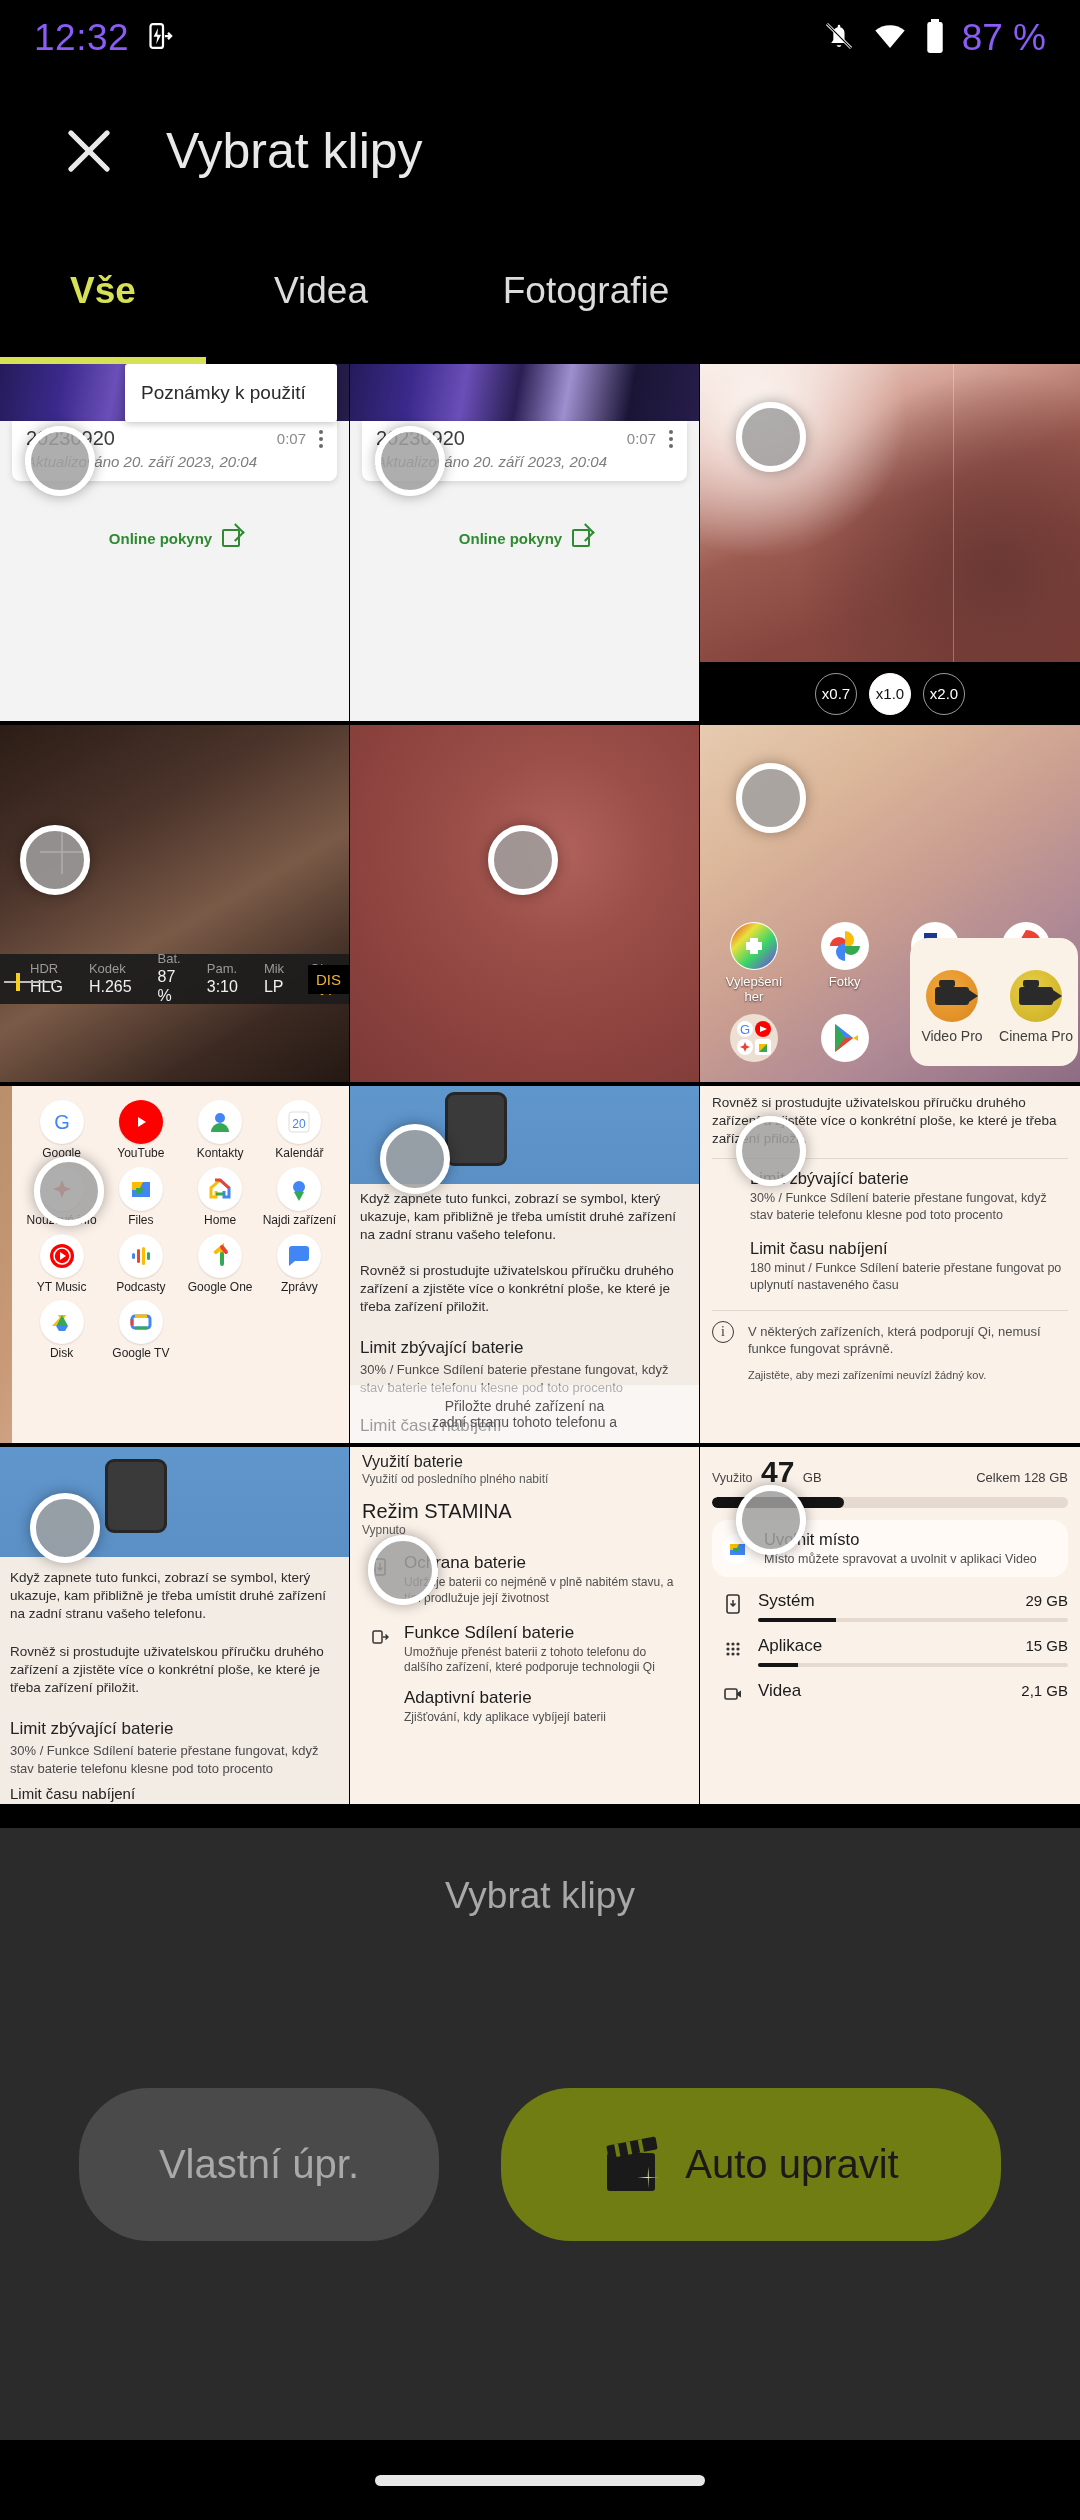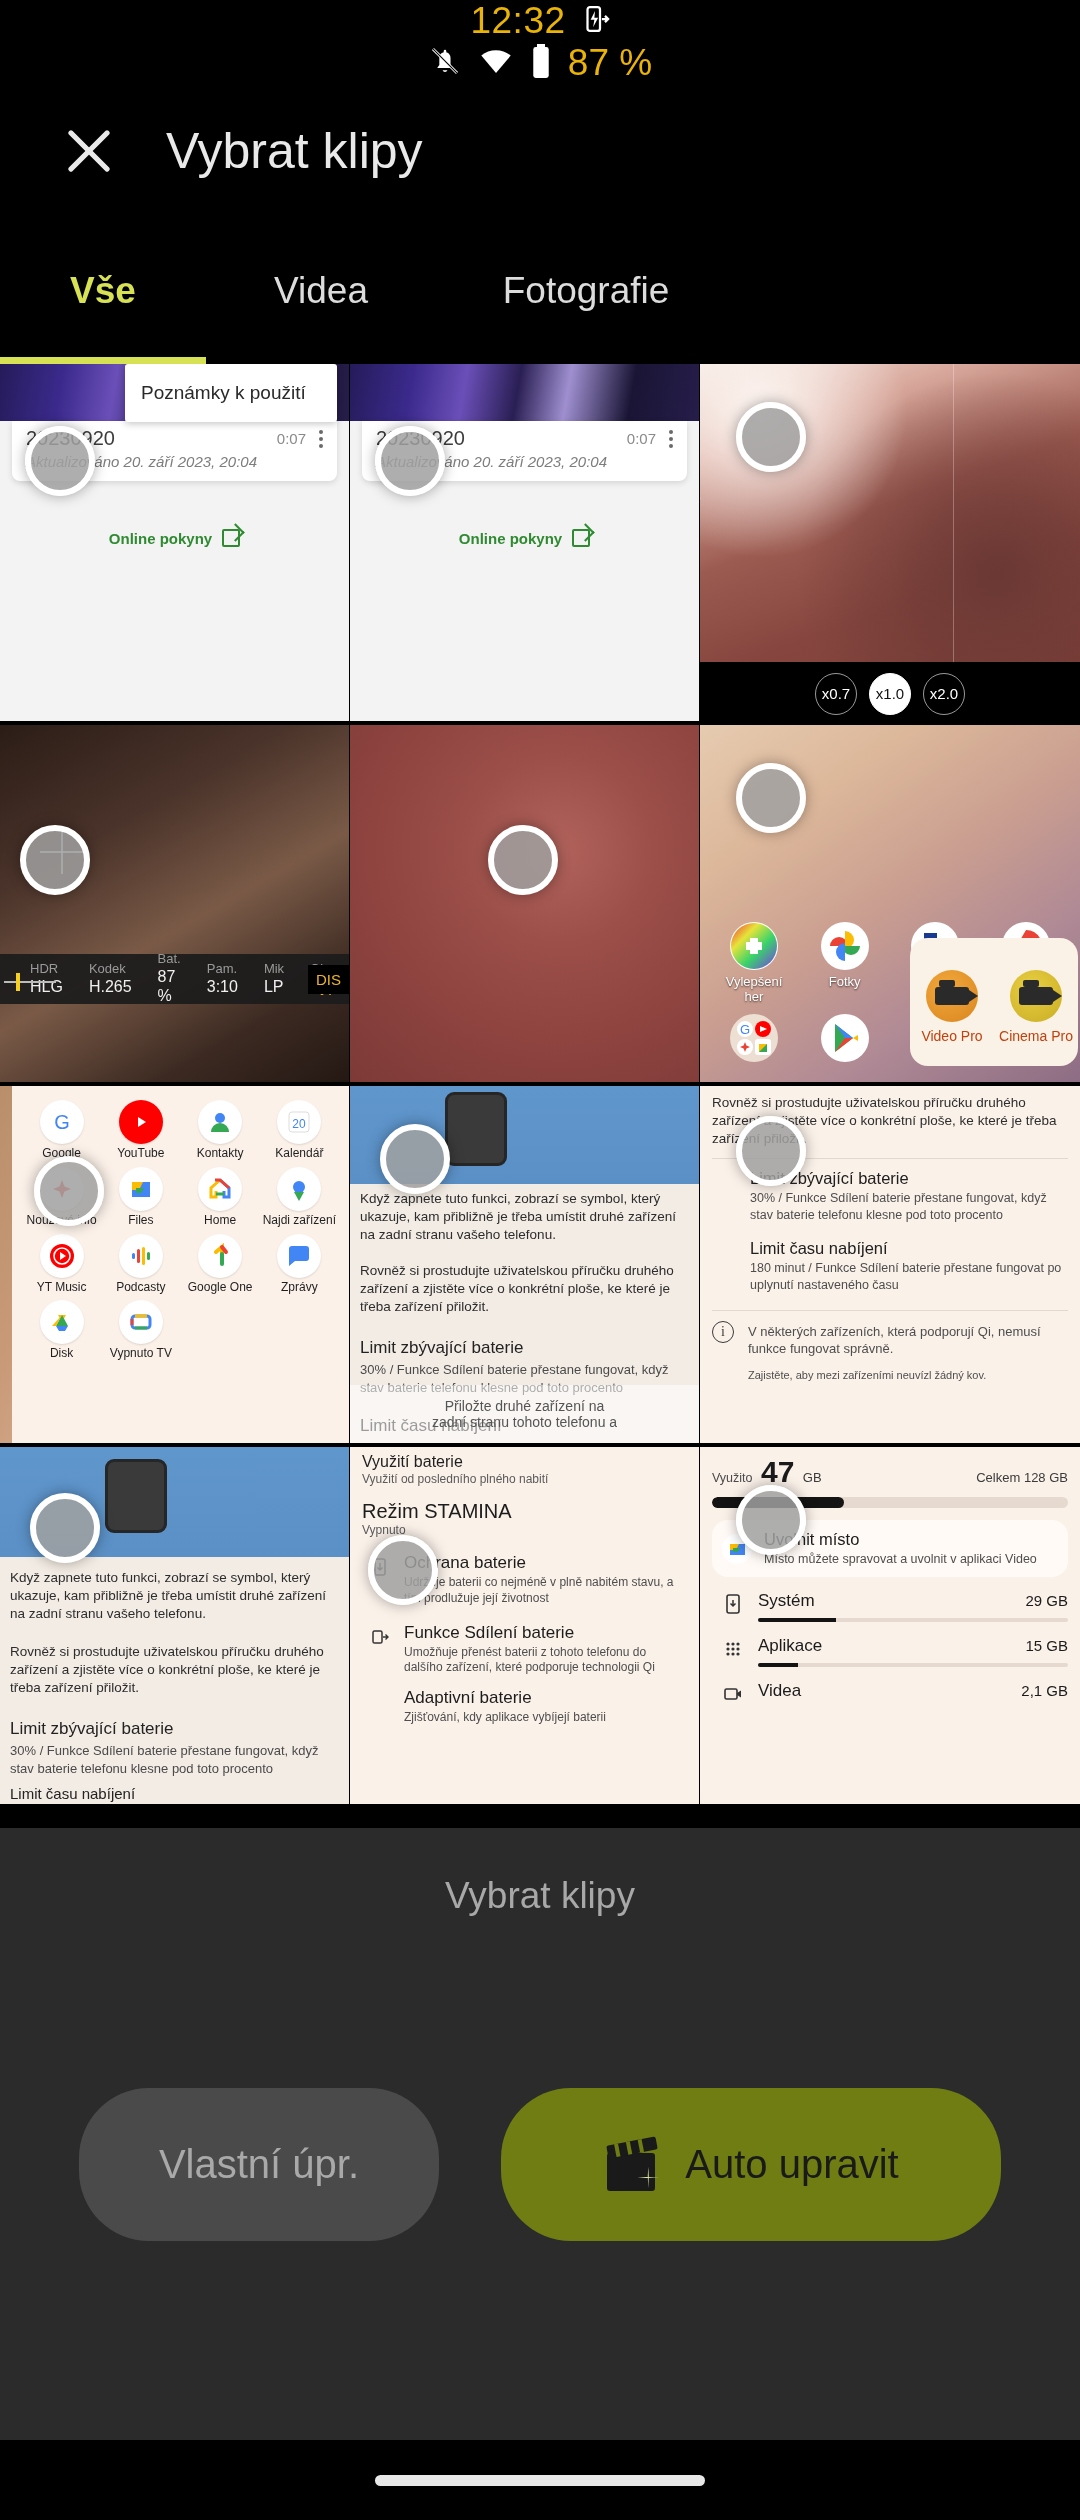--- a/index.html
+++ b/index.html
@@ -8,21 +8,21 @@
     background: #000;
     font-family: "Liberation Sans", sans-serif;
     overflow: hidden;
   }
   .phone { position: relative; width: 1080px; height: 2520px; background: #000; }
 
   
   .statusbar {
     position: absolute; top: 0; left: 0; width: 1080px; height: 76px;
     display: flex; align-items: center; justify-content: space-between;
-    padding: 0 34px; color: #eab308; flex-direction: column;
+    padding: 0 34px; color: #8b5cf6;
   }
   .sb-left { display: flex; align-items: center; gap: 14px; }
   .sb-clock { font-size: 37px; letter-spacing: .5px; }
   .sb-right { display: flex; align-items: center; gap: 16px; }
   .sb-batt-text { font-size: 37px; }
   .ic { display: inline-block; }
 
   
   .header {
     position: absolute; top: 76px; left: 0; width: 1080px; height: 150px;
@@ -177,21 +177,21 @@
   }
   .fp-app { width: 74px; text-align: center; }
   .fp-ico { width: 52px; height: 52px; border-radius: 50%; margin: 0 auto 6px; position: relative; }
   .fp-ico.orange { background: radial-gradient(circle at 40% 35%, #f3a93c, #d8851e); }
   .fp-ico.yellow { background: radial-gradient(circle at 40% 35%, #e9cf45, #c9ad22); }
   .cam-glyph { position:absolute; left:50%; top:50%; transform:translate(-50%,-50%);
     width:34px; height:18px; background:#2a2a2a; border-radius:3px; }
   .cam-glyph::before { content:""; position:absolute; right:-9px; top:3px; width:0;height:0;
     border-top:6px solid transparent; border-bottom:6px solid transparent; border-left:9px solid #2a2a2a; }
   .cam-glyph::after { content:""; position:absolute; left:4px; top:-7px; width:16px;height:7px; background:#2a2a2a; border-radius:2px; }
-  .fp-lbl { font-size: 14px; color: #c2410c; }
+  .fp-lbl { font-size: 14px; color: #404040; }
 
   
   .drawer { width:100%; height:100%; position: relative;
     background: linear-gradient(120deg,#b98f6b 0%,#c99a78 30%,#d8b49a 60%,#e8cdb3 100%); }
   .drawer-panel {
     position: absolute; left: 12px; top: 0; right: 0; bottom: 0;
     background: #fbf1e9; padding: 14px 10px 0 10px;
   }
   .dr-row { display: flex; margin-bottom: 6px; }
   .dr-app { width: 25%; text-align: center; }
@@ -714,21 +714,21 @@
             </div>
             <div class="dr-app">
               <div class="dr-ico">
                 <svg width="26" height="26" viewBox="0 0 26 26">
                   <rect x="4" y="7" width="18" height="12" rx="3" fill="none" stroke="#4285f4" stroke-width="3"></rect>
                   <path d="M4 10 v6" stroke="#ea4335" stroke-width="3"></path>
                   <path d="M7 19 h12" stroke="#34a853" stroke-width="3"></path>
                   <path d="M7 7 h12" stroke="#fbbc04" stroke-width="3"></path>
                 </svg>
               </div>
-              <div class="dr-lbl">Vypnuto TV</div>
+              <div class="dr-lbl">Google TV</div>
             </div>
             <div class="dr-app"></div>
             <div class="dr-app"></div>
           </div>
         </div>
         <div class="sel" style="left:34px; top:70px;"></div>
       </div>
     </div>
     <div class="cell"></div>
 

